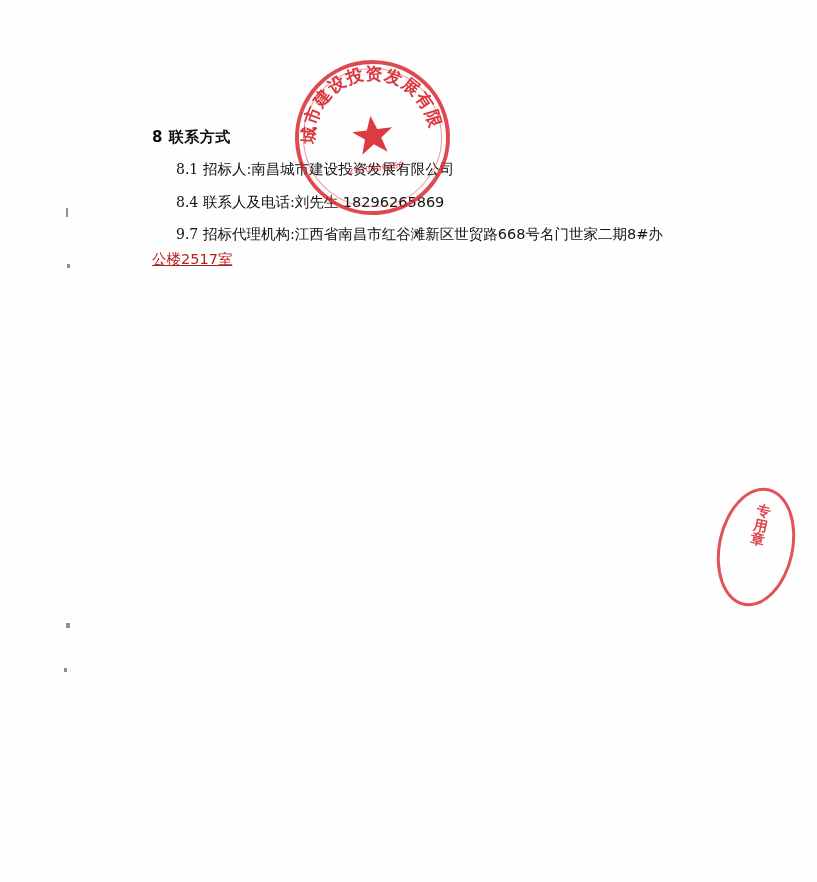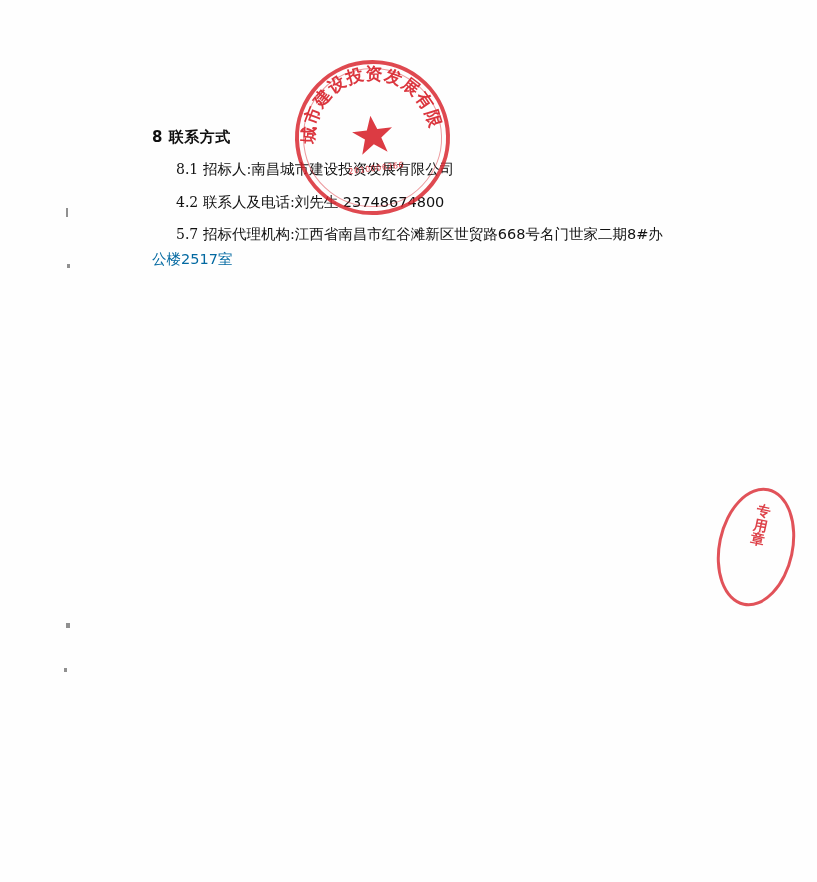--- a/index.html
+++ b/index.html
@@ -46,22 +46,23 @@
     text-indent: 24px;
   }
   .clause .num {
     font-family: "DejaVu Serif", serif;
     font-size: 14px;
   }
   .clause-cont {
     text-indent: 0;
     margin: -8px 0 0 0;
     font-size: 14.5px;
-    color: #0369a1;
+    color: #b91c1c;
     line-height: 1.35;
+    text-decoration: underline;
   }
 
   
   .seal-round {
     position: absolute;
     left: 295px;
     top: 60px;
     width: 155px;
     height: 155px;
     transform: rotate(-7deg);
@@ -176,26 +177,26 @@
     </div>
 
     <p class="clause">
       <span class="num">8.1</span>
       <span>招标人:南昌城市建设投资发展有限公司</span>
     </p>
 
 
 
     <p class="clause">
-      <span class="num">4.2</span>
-      <span>联系人及电话:刘先生  23748674800</span>
+      <span class="num">8.4</span>
+      <span>联系人及电话:刘先生  18296265869</span>
     </p>
 
     <p class="clause">
-      <span class="num">5.7</span>
+      <span class="num">9.7</span>
       <span>招标代理机构:江西省南昌市红谷滩新区世贸路668号名门世家二期8#办</span>
     </p>
     <p class="clause-cont">公楼2517室</p>
   </div>
 
   <div class="seal-round">
     <div class="ring"></div>
     <div class="ring-inner"></div>
     <svg class="arc-text" viewBox="0 0 155 155">
       <defs>

